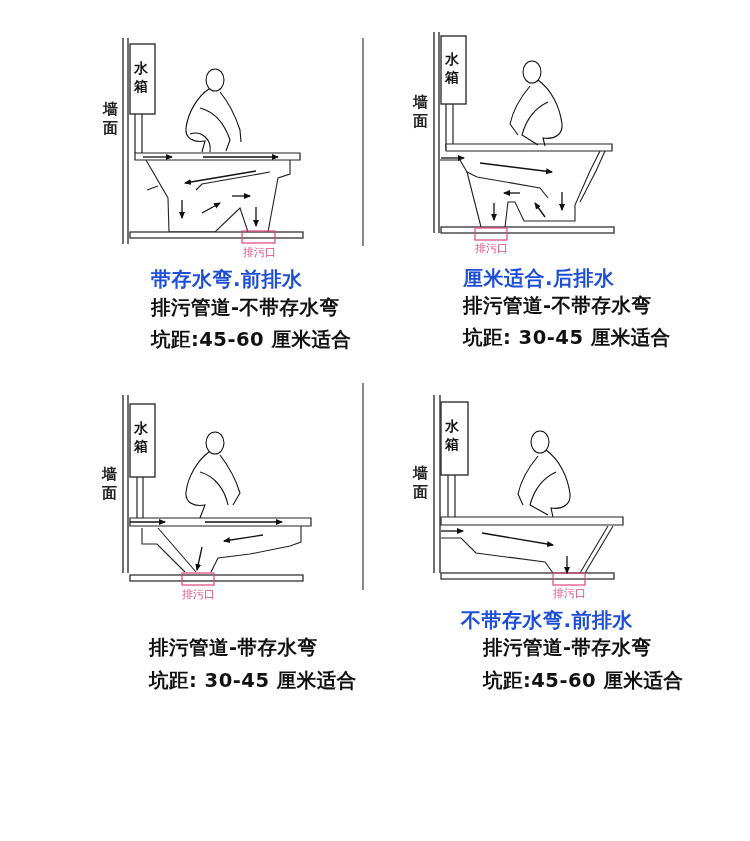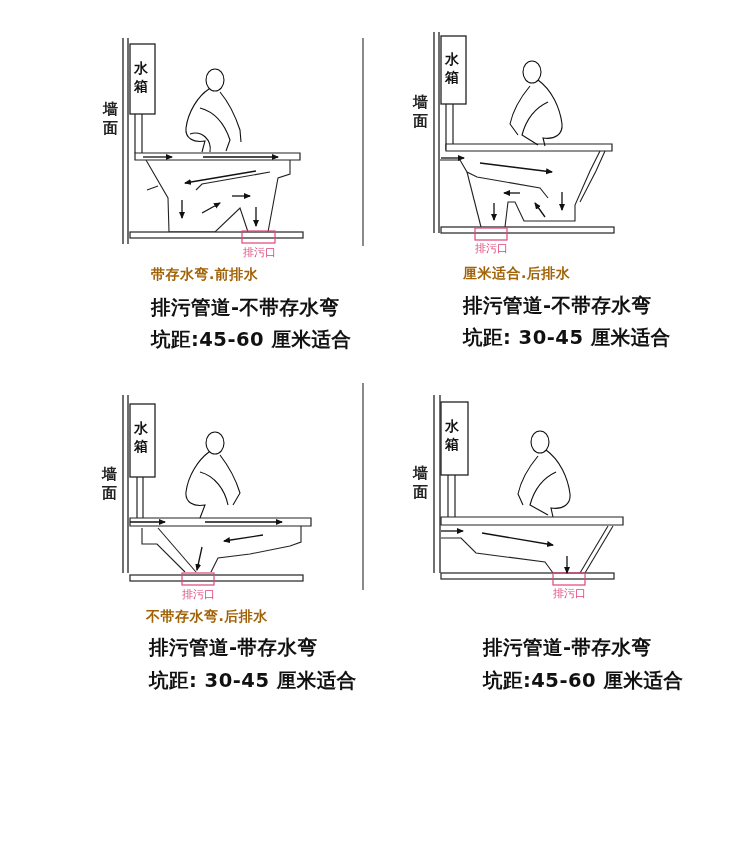--- a/index.html
+++ b/index.html
@@ -1,20 +1,20 @@
 <!DOCTYPE html>
 <html><head>
   <meta charset="utf-8">
   <style>
     html, body { margin: 0; padding: 0; background: #ffffff; }
     body { width: 750px; height: 841px; position: relative; overflow: hidden;
            font-family: "DejaVu Sans", "Liberation Sans", sans-serif; }
     .panel { position: absolute; }
     .diagram { position: absolute; left: 0; top: 0; }
-    .caption-red { position: absolute; color: #a16207; font-weight: bold; font-size: 14px;
+    .caption-red { position: absolute; color: #1d4ed8; font-weight: bold; font-size: 20px;
                    white-space: nowrap; letter-spacing: 0.5px; }
     .caption-black { position: absolute; color: #111111; font-weight: bold; font-size: 19.5px;
                      white-space: nowrap; letter-spacing: 0.5px; margin-left: 33px; }
     .divider { position: absolute; width: 2px; background: #8a8a8a; }
     svg text { font-family: "DejaVu Sans", "Liberation Sans", sans-serif; }
   </style>
 </head>
 <body>
 
 <div class="divider" style="left:362px; top:38px; height:208px;"></div>
@@ -167,21 +167,20 @@
       <line x1="263" y1="535" x2="224" y2="541"></line>
       <line x1="202" y1="547" x2="197" y2="570"></line>
     </g>
     <g stroke="#111" stroke-width="1.1" fill="none">
       <ellipse cx="215" cy="443" rx="9" ry="11"></ellipse>
       <path d="M209,452 C198,460 188,476 186,492 C185,502 193,507 205,505 L200,518"></path>
       <path d="M220,455 C230,468 236,480 240,493 L233,505"></path>
       <path d="M200,472 C215,476 225,490 228,505"></path>
     </g>
   </svg>
-  <div class="caption-red" style="left:146px; top:608px;">不带存水弯.后排水</div>
   <div class="caption-black" style="left:116px; top:634px;">排污管道-带存水弯</div>
   <div class="caption-black" style="left:116px; top:667px;">坑距: 30-45 厘米适合</div>
 </div>
 
 <div class="panel" style="left:0; top:0; width:750px; height:720px;">
   <svg class="diagram" width="750" height="720" viewBox="0 0 750 720">
     <defs>
       <marker id="ah4" markerWidth="8" markerHeight="8" refX="6" refY="3" orient="auto" markerUnits="userSpaceOnUse">
         <path d="M0,0 L7,3 L0,6 Z" fill="#111"></path>
       </marker>
@@ -213,15 +212,16 @@
       <line x1="482" y1="533" x2="553" y2="545"></line>
       <line x1="567" y1="556" x2="567" y2="573"></line>
     </g>
     <g stroke="#111" stroke-width="1.1" fill="none">
       <ellipse cx="540" cy="442" rx="9" ry="11"></ellipse>
       <path d="M546,450 C560,460 568,478 570,494 C571,504 563,510 551,508 L553,517"></path>
       <path d="M538,456 C528,468 521,480 518,494 L523,505"></path>
       <path d="M556,472 C543,478 534,490 530,505 L548,515"></path>
     </g>
   </svg>
+  <div class="caption-red" style="left:461px; top:607px;">不带存水弯.前排水</div>
   <div class="caption-black" style="left:450px; top:634px;">排污管道-带存水弯</div>
   <div class="caption-black" style="left:450px; top:667px;">坑距:45-60 厘米适合</div>
 </div>
 
 </body></html>

